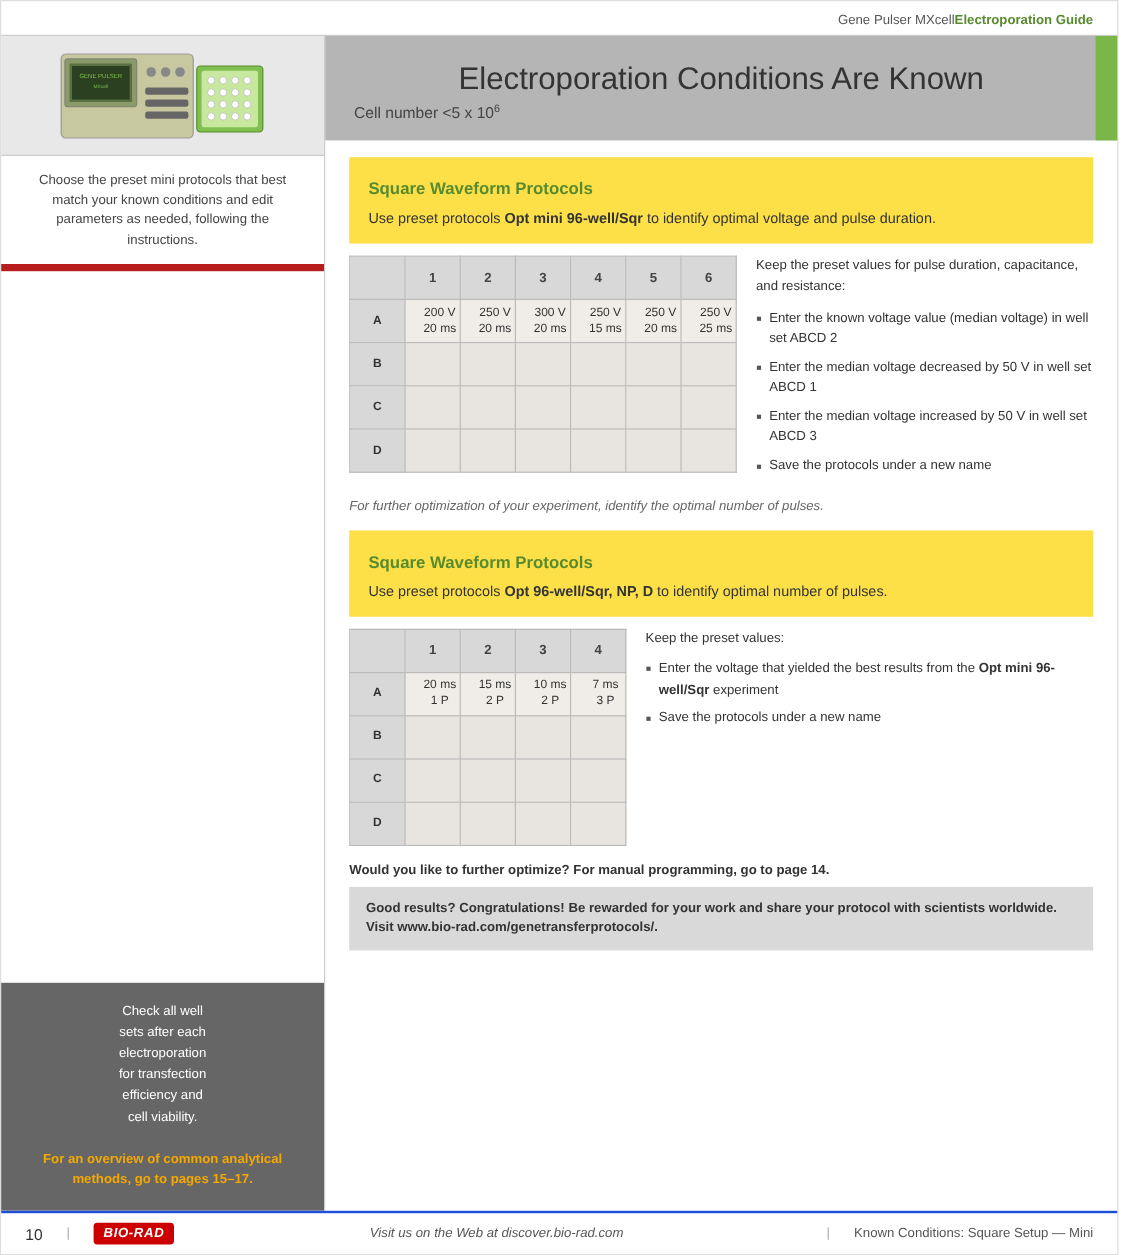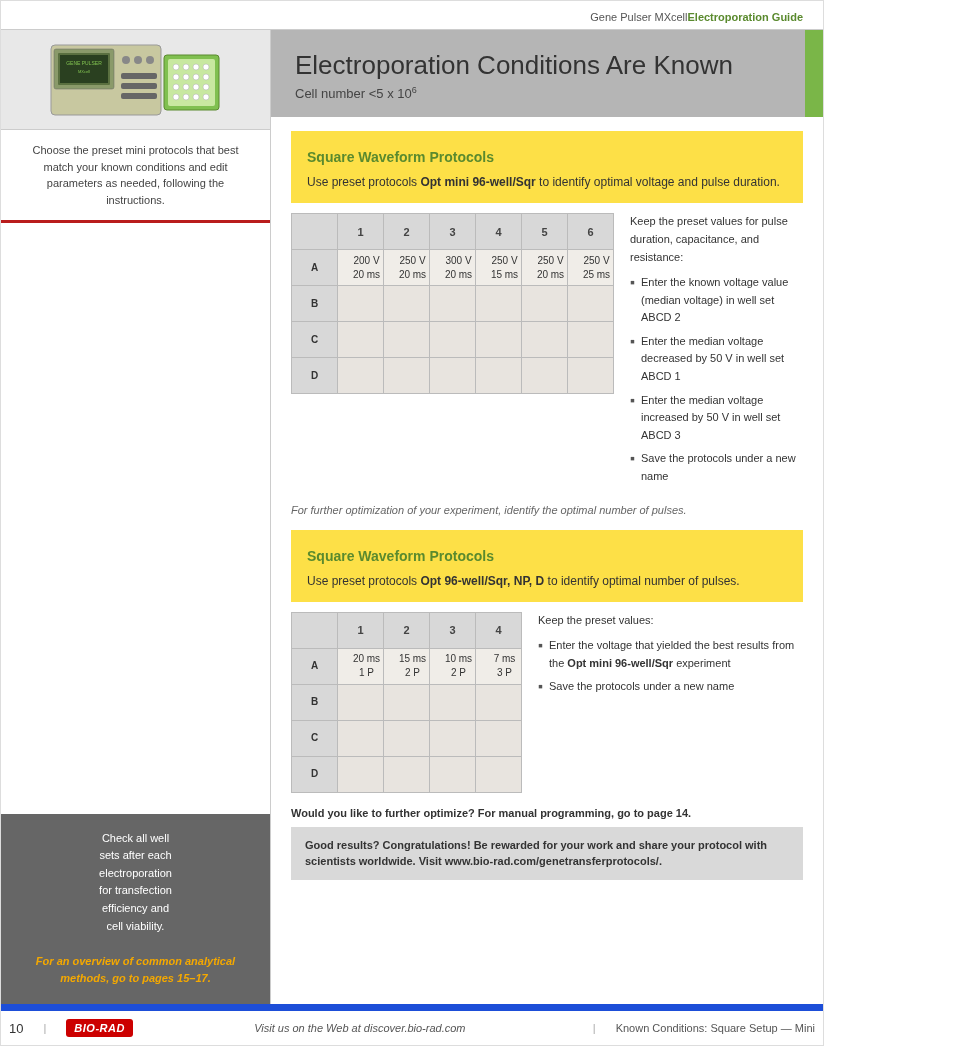--- a/index.html
+++ b/index.html
@@ -51,51 +51,51 @@
       width: 180px;
       height: 90px;
     }
 
     .sidebar-instructions {
       padding: 12px 16px;
       text-align: center;
       font-size: 11px;
       color: #444;
       line-height: 1.5;
-      border-bottom: 3px solid #b91c1c;
+      border-bottom: 6px solid #b91c1c;
     }
 
     .sidebar-gray-box {
       background: #666;
       color: #fff;
       padding: 16px 14px;
       margin-top: auto;
       font-size: 11px;
       line-height: 1.6;
       text-align: center;
     }
 
     .sidebar-gray-box .highlight-text {
       color: #f4a800;
       font-weight: bold;
-      font-style: italic;
     }
 
     
     .title-section {
       background: #b5b5b5;
       padding: 20px 24px 16px;
       position: relative;
     }
 
     .title-section h1 {
       font-size: 26px;
       font-weight: normal;
       color: #333;
       margin-bottom: 4px;
+      text-align: center;
     }
 
     .title-section .subtitle {
       font-size: 13px;
       color: #444;
     }
 
     .title-section .subtitle sup {
       font-size: 9px;
     }
@@ -249,22 +249,22 @@
     }
 
     .good-results-box strong {
       font-weight: bold;
     }
 
     
     .page-footer {
       display: flex;
       align-items: center;
-      padding: 8px 8px;
-      border-top: 7px solid #1d4ed8;
+      padding: 8px 20px;
+      border-top: 2px solid #1d4ed8;
       background: #fff;
       font-size: 11px;
       color: #444;
       gap: 14px;
     }
 
     .page-footer .page-num {
       font-size: 13px;
       color: #333;
     }
@@ -296,21 +296,21 @@
       color: #555;
     }
 
     .separator {
       color: #aaa;
       margin: 0 6px;
     }
 
     
     .page-wrapper {
-      width: 824px;
+      width: 932px;
       min-height: 1046px;
       background: #fff;
       position: relative;
       display: flex;
       flex-direction: column;
       border: 1px solid #ddd;
     }
 
     .content-main {
       display: flex;

